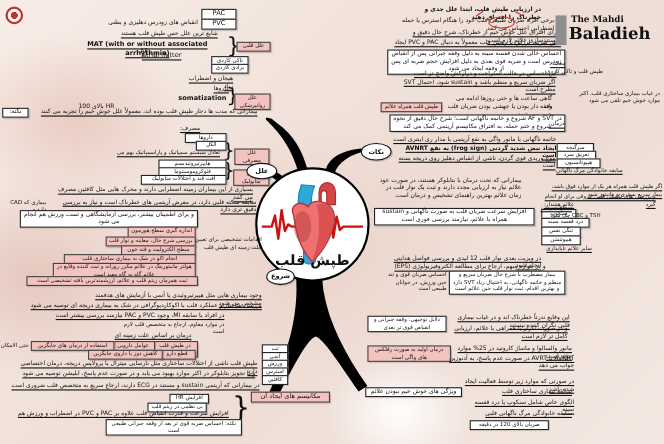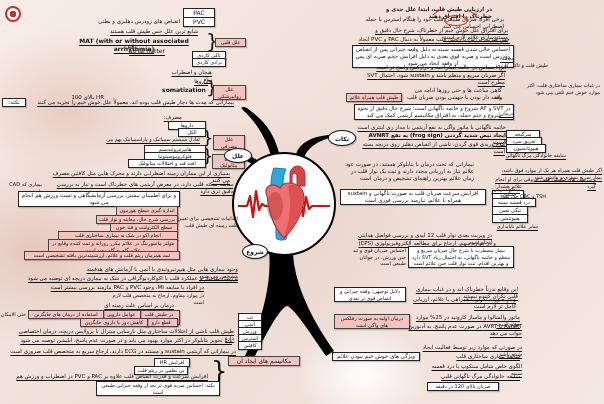--- a/index.html
+++ b/index.html
@@ -60,26 +60,32 @@
   <div class="hub">
     <svg width="100" height="100" viewBox="0 0 100 100">
       <polyline points="4,52 13,52 16,42 19,63 22,37 25,56 28,50 31,52 40,52 60,52 64,52 66,37 69,62 72,43 75,55 78,52 88,52 96,52" fill="none" stroke="#cc1111" stroke-width="2.2" stroke-linejoin="round"></polyline>
       <path d="M40,14 C36,24 36,34 40,46 L52,48 C48,34 48,24 52,15 Z" fill="#2fa7d8" stroke="#1d7fae" stroke-width="1"></path>
       <rect x="42" y="68" width="11" height="18" rx="4" fill="#2fa7d8" stroke="#1d7fae" stroke-width="1"></rect>
       <path d="M56,21 C56,9 71,9 71,21 L71,32 L63,32 L63,23 C63,18 58,18 58,23 L58,30 L56,30 Z" fill="#d64545" stroke="#a83030" stroke-width="1"></path>
       <path d="M33,42 C29,33 38,27 46,34 C50,26 65,28 69,38 C73,50 64,70 50,84 C38,72 35,56 33,42 Z" fill="#ef7070" stroke="#b23333" stroke-width="1.2"></path>
       <path d="M54,32 C64,28 70,36 69,46 C68,62 60,74 50,82 C56,68 58,48 54,32 Z" fill="#d94f4f" opacity="0.9"></path>
       <ellipse cx="41" cy="52" rx="8" ry="14" fill="#b03a3a" opacity="0.45"></ellipse>
     </svg>
+    <div class="hub-title">طپش قلب</div>
   </div>
 
   <div class="elabel el-causes">علل</div>
   <div class="elabel el-notes">نکات</div>
   <div class="elabel el-onset">شروع</div>
 
+  <div class="watermark">
+    <div class="wm-bar"></div>
+    <div class="wm-top">The Mahdi</div>
+    <div class="wm-bottom">Baladieh</div>
+  </div>
 
   <div class="red-badge"></div>
 
   <div class="red-ellipse"></div>
   <div class="red-tick rt1"></div>
   <div class="red-tick rt2"></div>
 
   <div id="nodes">
       <div class="node box ltr" style="left: 183px; top: 8px; width: 26px; font-size: 6px;">PAC</div>
       <div class="node plain" style="left: 98px; top: 18px; width: 82px;">انقباض های زودرس دهلیزی و بطنی</div>

